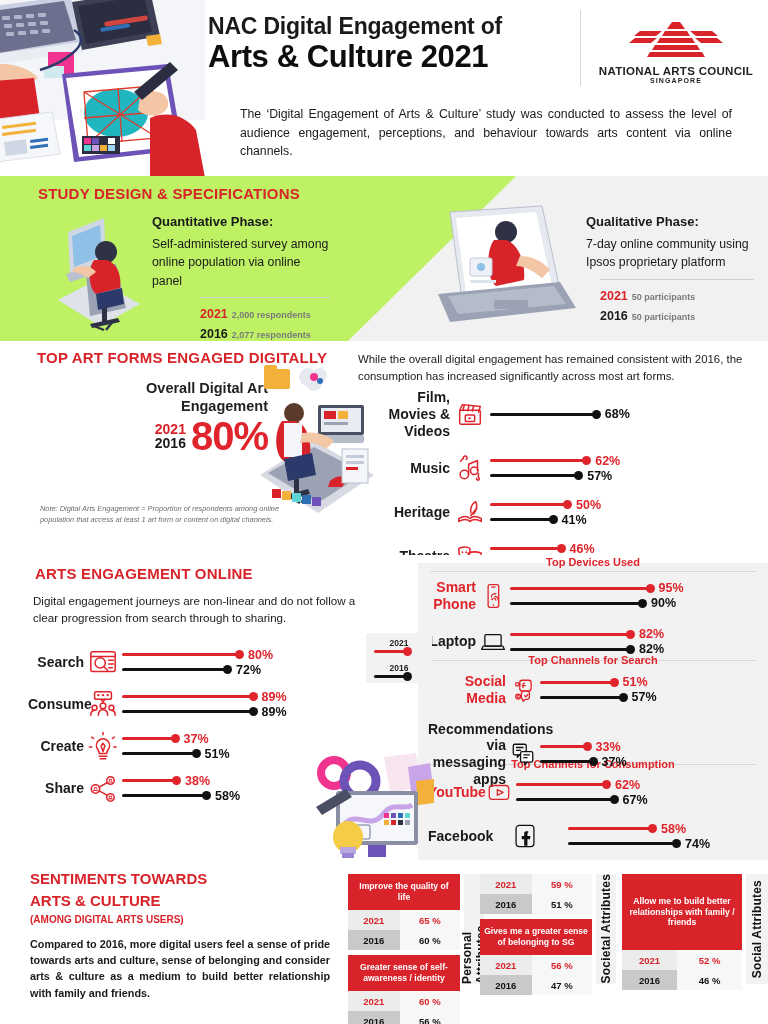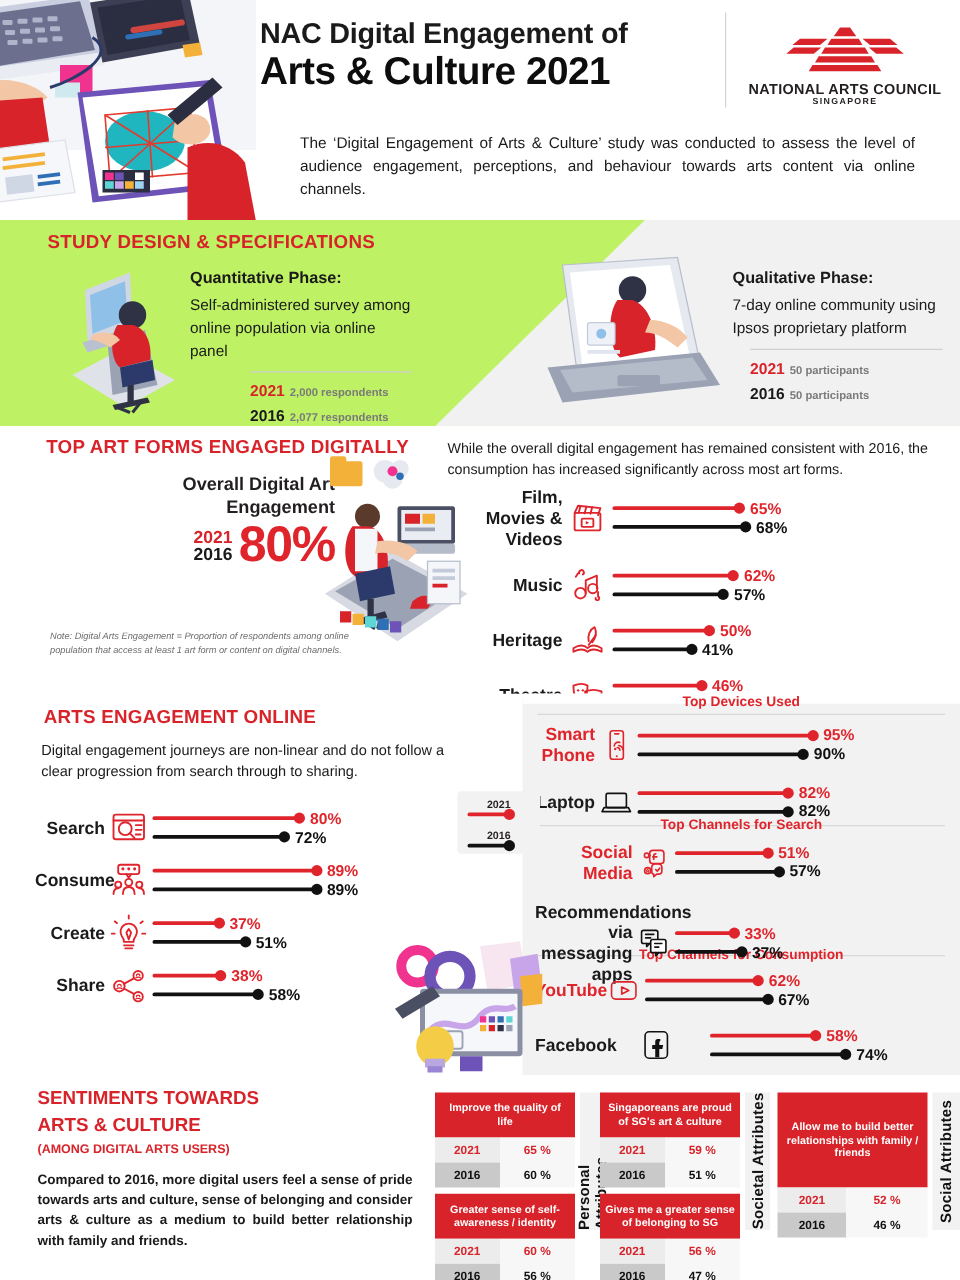--- a/index.html
+++ b/index.html
@@ -348,27 +348,20 @@
       <div class="cicon" style="width:40px;">
             <svg width="30" height="30" viewBox="0 0 32 32" fill="none" stroke="#e0242b" stroke-width="1.6" stroke-linecap="round" stroke-linejoin="round">
               <rect x="5" y="12" width="22" height="15" rx="1.5"></rect>
               <path d="M5 12 L8 6 L27 8 L25 14"></path>
               <path d="M10 6.3 L8.5 12 M15 6.8 L13.5 12.5 M20 7.2 L18.5 12.8"></path>
               <rect x="11" y="17" width="10" height="7" rx="1"></rect>
               <path d="M14.5 19 L17.5 20.5 L14.5 22 Z" fill="#e0242b" stroke="none"></path>
             </svg>
           </div>
       <div class="cbars">
-        <div class="bar r">
-          <div class="track" style="width:104px;">
-                <div class="line" style="width:104px;"></div>
-                <div class="dot" style="left:97px;"></div>
-              </div>
-          <div class="val">65%</div>
-        </div>
         <div class="bar k">
           <div class="track" style="width:108.8px;">
                 <div class="line" style="width:108.8px;"></div>
                 <div class="dot" style="left:101.8px;"></div>
               </div>
           <div class="val">68%</div>
         </div>
       </div>
     </div>
         <div class="crow" style="margin-bottom:14px;">
@@ -856,21 +849,20 @@
         </div>
       </div>
           </div>
       <div class="side" style="width:20px;margin-left:4px;height:110px;">
             <span>Personal Attributes</span>
           </div>
     </div>
         <div class="grp" style="left:480px;top:14px;">
       <div>
             <div class="tbl" style="width:112px;margin-bottom:5px;">
-        <div class="thead" style="height:30px;">Singaporeans are proud of SG's art &amp; culture</div>
         <div class="trow y21">
           <div class="tyr">2021</div>
           <div class="tvl">59 %</div>
         </div>
         <div class="trow y16">
           <div class="tyr">2016</div>
           <div class="tvl">51 %</div>
         </div>
       </div>
             <div class="tbl" style="width:112px;margin-bottom:0px;">

